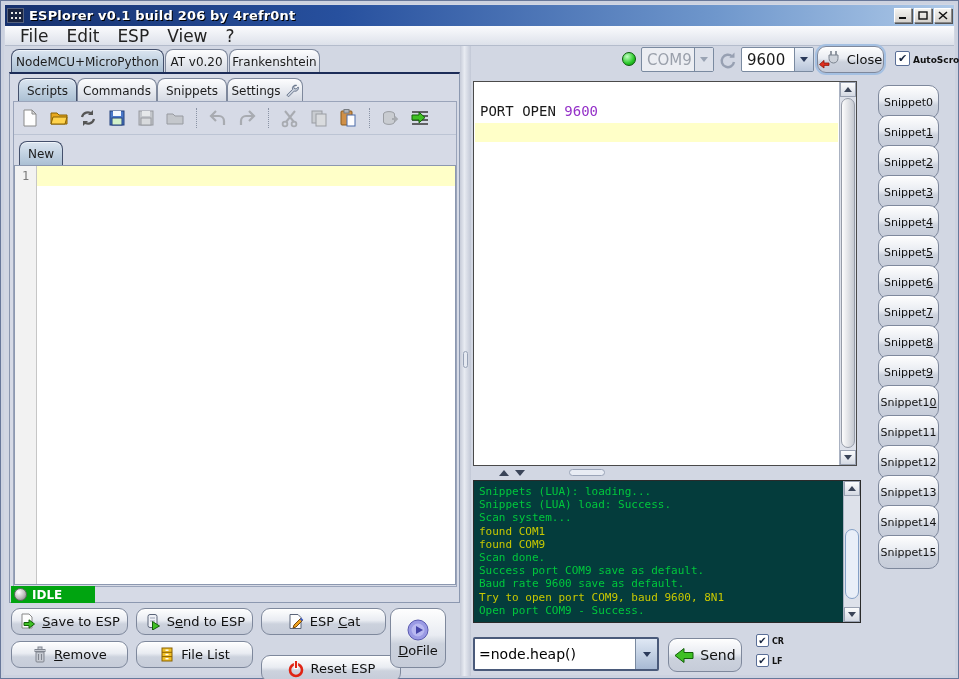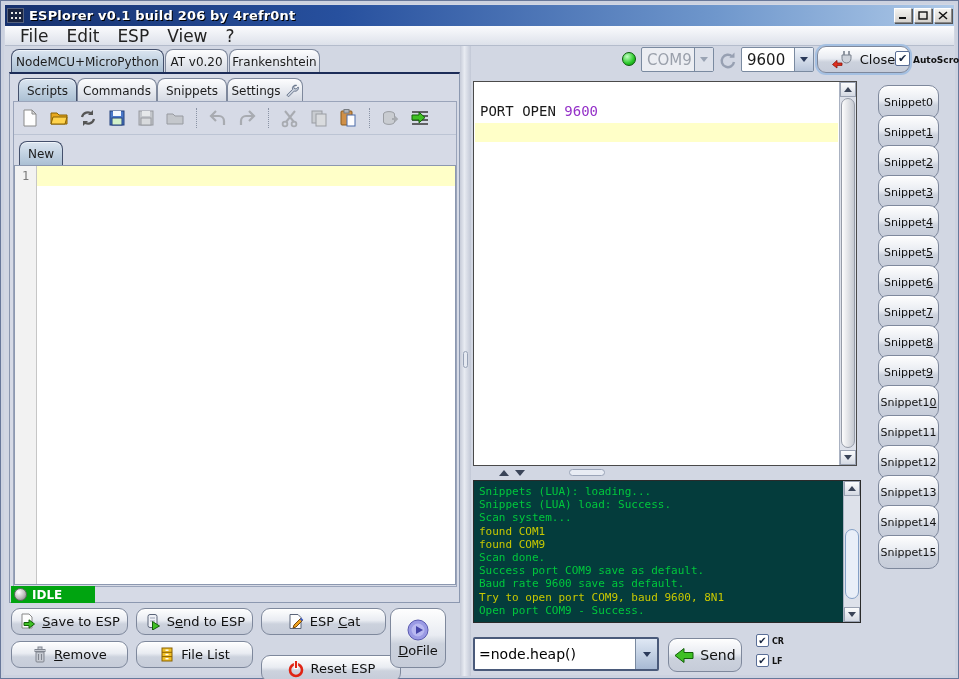--- a/index.html
+++ b/index.html
@@ -128,21 +128,21 @@
   .combo-arrow .tri-down { border-left-width: 4px; border-right-width: 4px; border-top-width: 5px;
     border-top-color: #2a3a5a; }
   .combo.disabled { background: #eceef3; }
   .combo.disabled .combo-field { color: #9aa0ab; }
   .combo.disabled .combo-arrow { background: #dde1ea; }
   .combo.disabled .combo-arrow .tri-down { border-top-color: #9aa4b4; }
   .port-combo { left: 640px; top: 46px; width: 73px; height: 25px; }
   .baud-combo { left: 740px; top: 46px; width: 73px; height: 25px; }
   .refresh { left: 715px; top: 47px; width: 23px; height: 23px;
     display: flex; align-items: center; justify-content: center; }
-  .close-btn { left: 816px; top: 45px; width: 93px; height: 27px;
+  .close-btn { left: 816px; top: 45px; width: 67px; height: 27px;
     box-shadow: 0 0 0 2px #a4c0e2, inset 0 1px 0 #fff; }
   .checkbox { background: #fff; border: 1px solid #5a6e96; border-radius: 2px;
     display: flex; align-items: center; justify-content: center; }
   .autoscroll-box { left: 894px; top: 50px; width: 15px; height: 15px; }
   .autoscroll-label { left: 912px; top: 54px; font-size: 9px; font-weight: bold; color: #111; }
 
   
   .cmd-combo { left: 472px; top: 636px; width: 186px; height: 34px;
     border: 2px solid #4a5a7a; }
   .cmd-combo input { flex: 1; border: none; outline: none; font-family: "DejaVu Sans", sans-serif;

